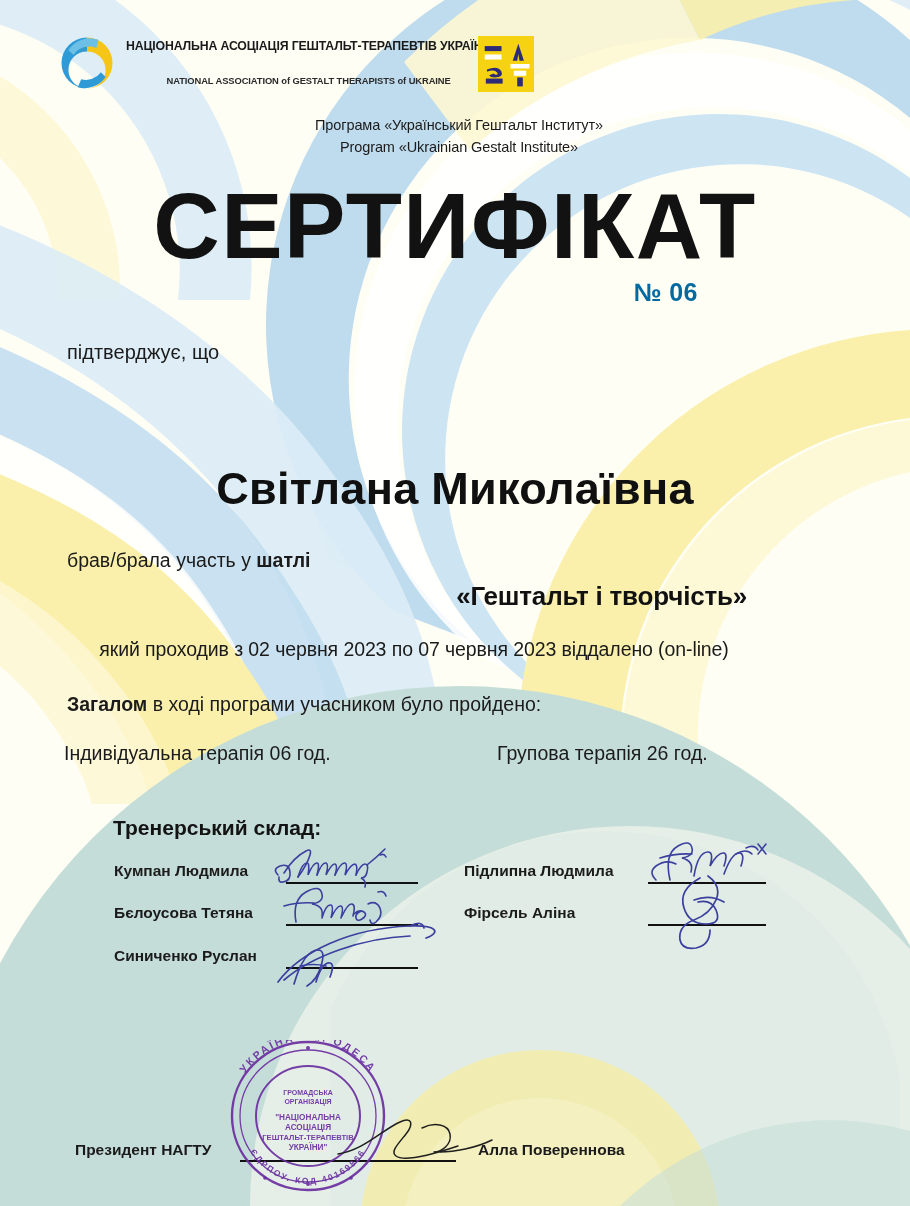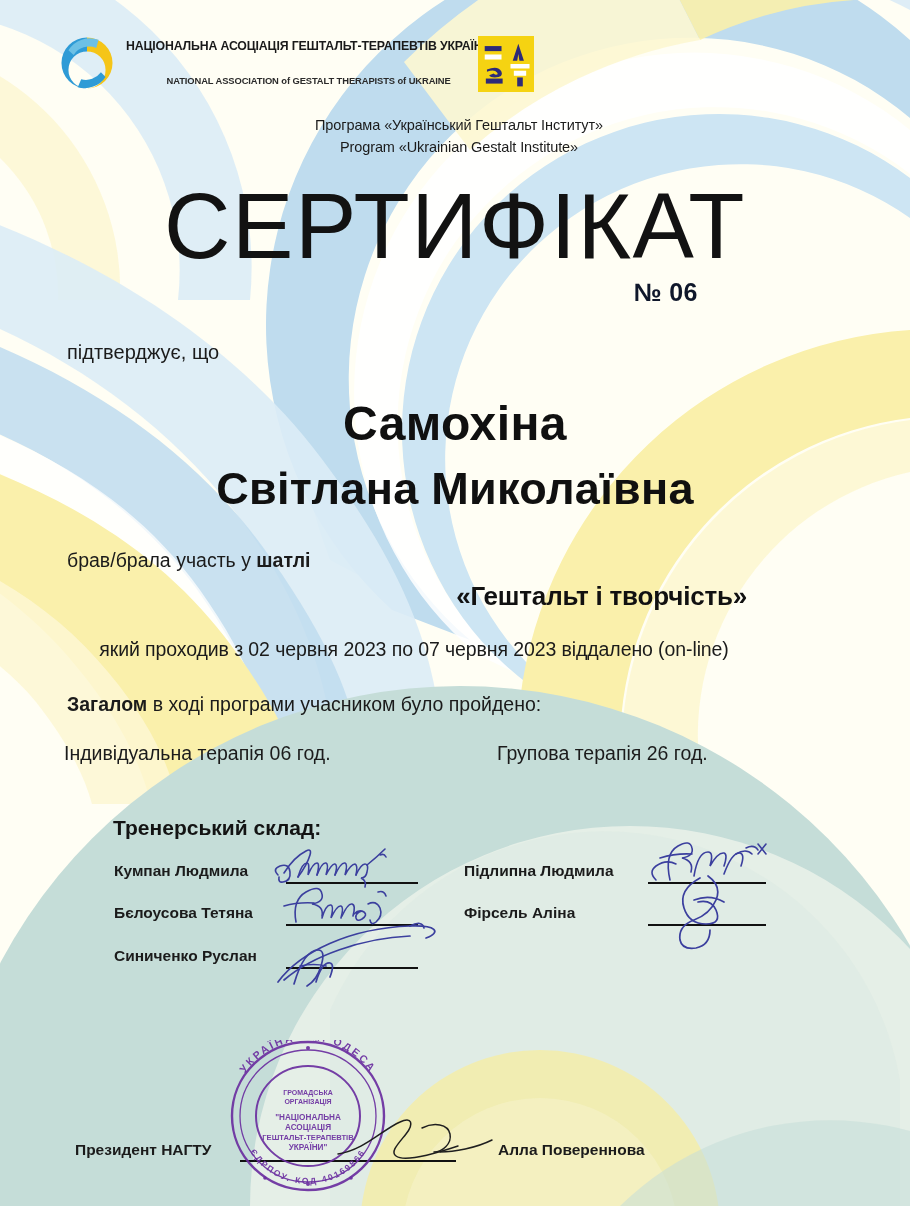--- a/index.html
+++ b/index.html
@@ -108,36 +108,36 @@
   }
 
   
   .title {
     position: absolute;
     top: 180px;
     left: 0;
     width: 910px;
     text-align: center;
     font-size: 92px;
-    font-weight: normal;
+    font-weight: bold;
     letter-spacing: 1.5px;
     color: #121212;
     line-height: 1;
   }
   .title-number {
     position: absolute;
     top: 278px;
     left: 0;
     width: 910px;
     text-align: right;
     padding-right: 212px;
     box-sizing: border-box;
     font-size: 25px;
     font-weight: bold;
-    color: #0f172a;
+    color: #0369a1;
     letter-spacing: 0.5px;
   }
 
   
   .confirms {
     position: absolute;
     top: 341px;
     left: 67px;
     font-size: 20px;
     color: #1b1b1b;
@@ -277,21 +277,20 @@
     height: 1.5px;
     background: #111;
   }
   .president-name {
     position: absolute;
     top: 1141px;
     left: 478px;
     font-size: 15.5px;
     font-weight: bold;
     color: #1b1b1b;
-    margin-left: 20px;
   }
 
   
   #stamp {
     position: absolute;
     left: 215px;
     top: 1040px;
     width: 186px;
     height: 152px;
     z-index: 7;
@@ -400,21 +399,20 @@
     <div class="program">
       <div>Програма «Український Гештальт Інститут»</div>
       <div>Program «Ukrainian Gestalt Institute»</div>
     </div>
 
     <div class="title">СЕРТИФІКАТ</div>
     <div class="title-number">№ 06</div>
 
     <div class="confirms">підтверджує, що</div>
 
-    <div class="recipient recipient-surname">Самохіна</div>
     <div class="recipient recipient-given">Світлана Миколаївна</div>
 
     <div class="participation">
       <span>брав/брала участь у </span><b>шатлі</b>
     </div>
 
     <div class="event-title">«Гештальт і творчість»</div>
     <div class="event-dates">який проходив з 02 червня 2023 по 07 червня 2023 віддалено (on-line)</div>
 
     <div class="totals-head">

